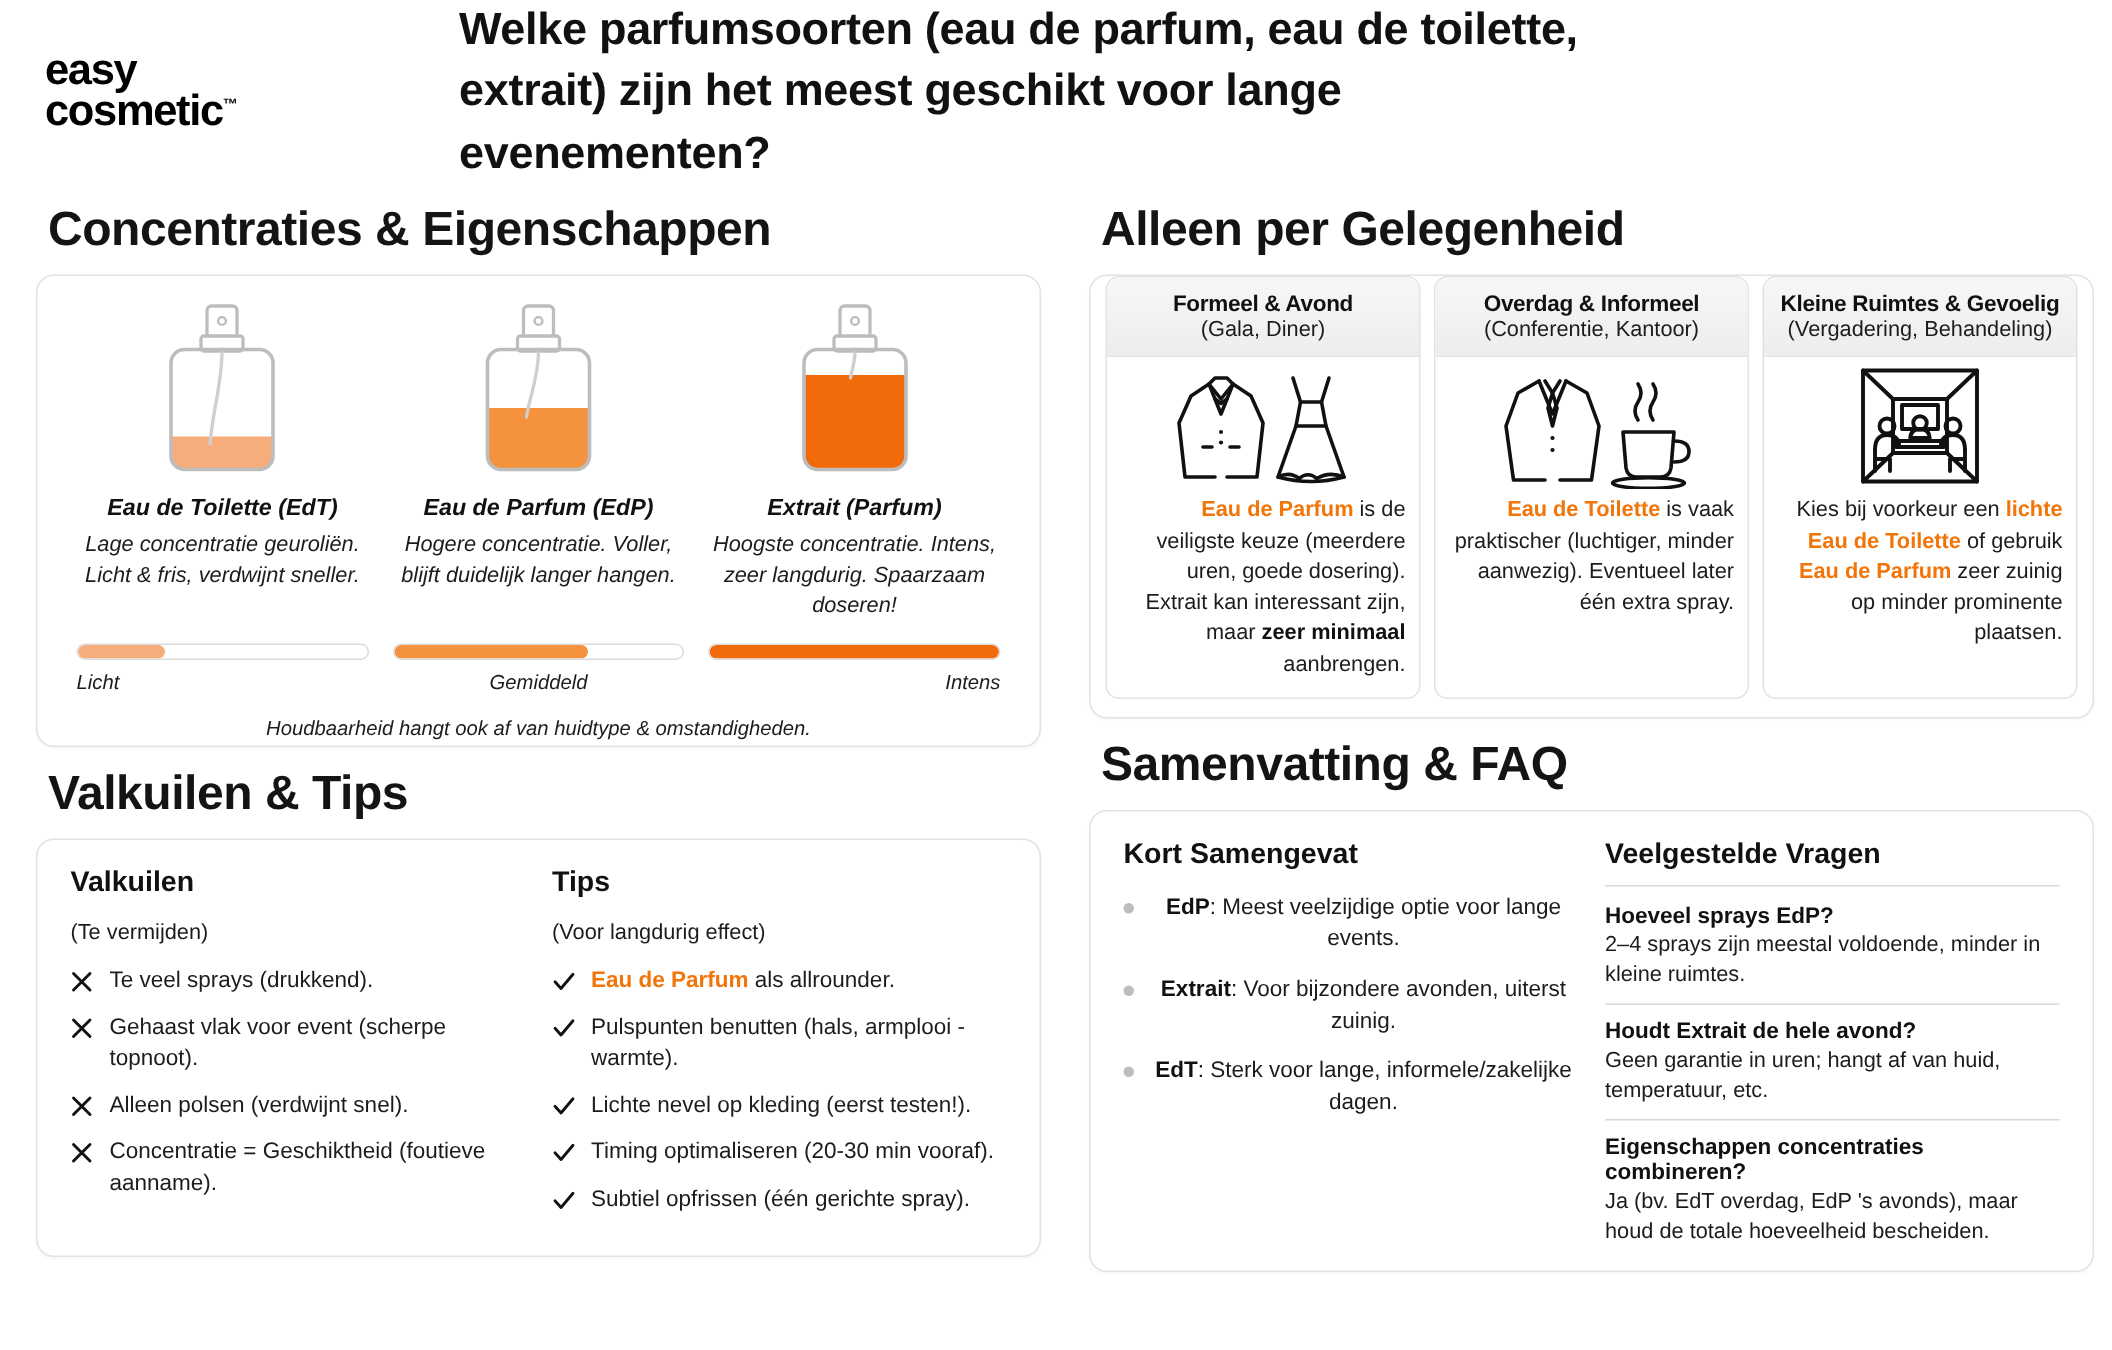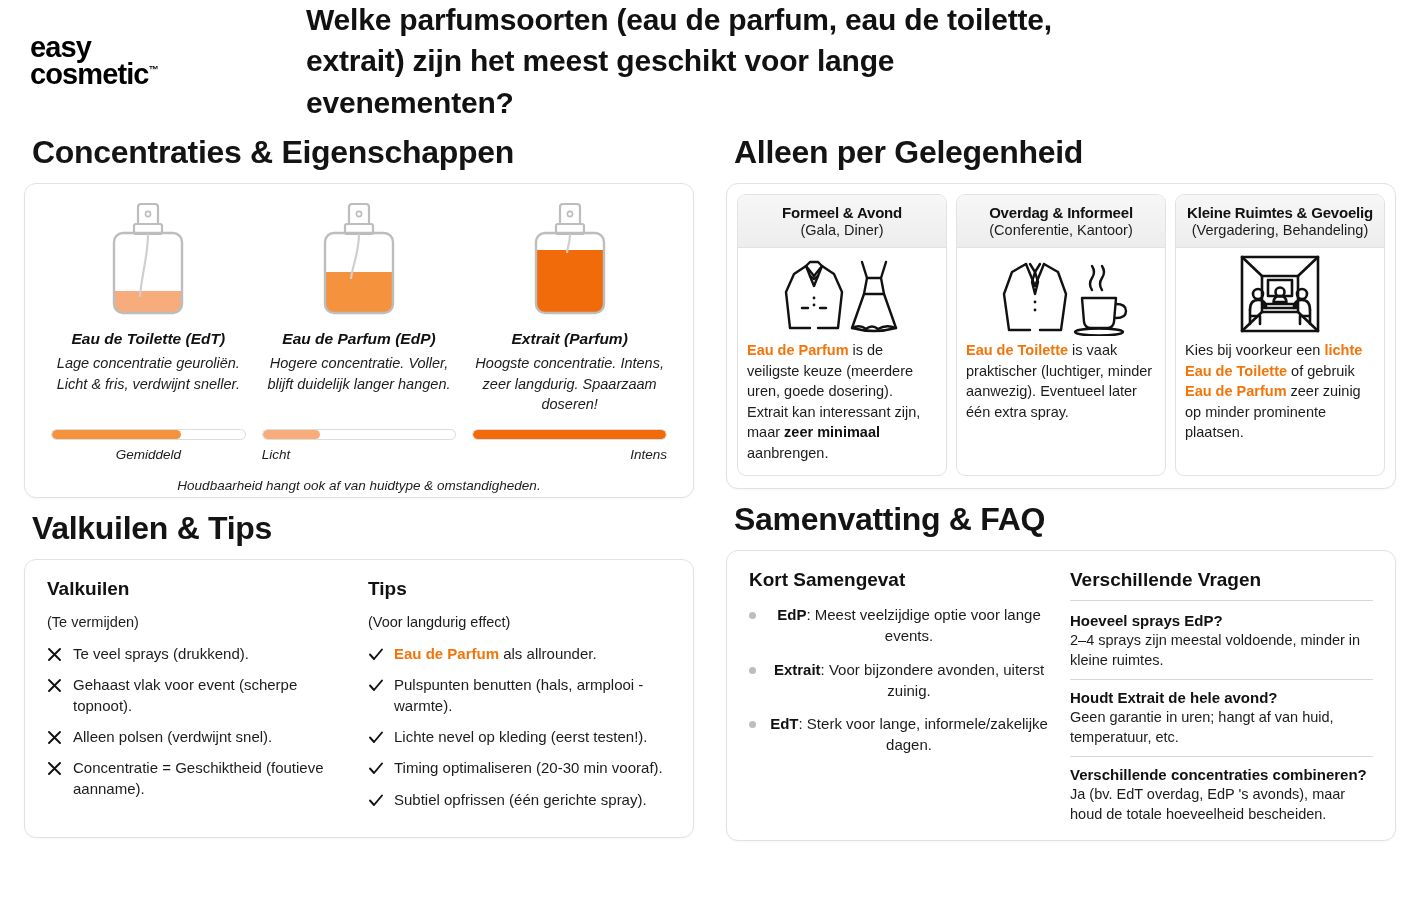--- a/index.html
+++ b/index.html
@@ -73,36 +73,36 @@
   .bar-label { font-size: 13.5px; margin-top: 7px; color: #1c1c1c; }
   .bl-left { text-align: left; }
   .bl-center { text-align: center; }
   .bl-right { text-align: right; }
   .conc-note {
     text-align: center; font-size: 13.5px; color: #1c1c1c;
     margin-top: 16px;
   }
 
   
-  .occ-card { padding: 10px 10px 12px; }
+  .occ-card { padding: 0 10px 12px; }
   .occ-row { display: grid; grid-template-columns: repeat(3,1fr); gap: 9px; }
   .occ {
     border: 1px solid #e2e2e2; border-radius: 9px; overflow: hidden;
     background: #fff; display: flex; flex-direction: column;
   }
   .occ-head {
     background: linear-gradient(#f7f7f7, #ededed);
     border-bottom: 1px solid #e2e2e2;
     padding: 9px 5px 9px; text-align: center;
   }
   .occ-h1 { font-size: 15px; font-weight: 700; color: #111; letter-spacing: -0.2px;}
   .occ-h2 { font-size: 14.5px; color: #1c1c1c; margin-top: 1px; }
   .occ-icon { height: 92px; display: flex; align-items: center; justify-content: center; }
   .occ-body {
-    font-size: 14.5px; line-height: 1.42; text-align: left;
+    font-size: 14.5px; line-height: 1.42; text-align: right;
     padding: 0 9px 12px; color: #1c1c1c; flex: 1;
   }
   .or { color: #F2750A; font-weight: 700; }
   .bd { font-weight: 700; color: #111; }
 
   
   .vt-card { padding: 18px 22px 16px; }
   .twocol { display: grid; grid-template-columns: 1fr 1fr; column-gap: 18px; }
   .sub-h { font-size: 19px; font-weight: 700; color: #111; }
   .sub-s { font-size: 14.5px; color: #1c1c1c; margin-top: 14px; }
@@ -199,29 +199,29 @@
               <rect x="14" y="33" width="68" height="80" rx="9" fill="none" stroke="#BDBDBD" stroke-width="2.4"></rect>
             </svg>
             <div class="bname">Extrait (Parfum)</div>
             <div class="bdesc">Hoogste concentratie. Intens, zeer langdurig. Spaarzaam doseren!</div>
           </div>
         </div>
 
         <div class="bars">
           <div class="barcell">
             <div class="bar-track">
-              <div class="bar-fill" style="width: 67%; background: rgb(245, 146, 62);"></div>
-            </div>
-            <div class="bar-label bl-center">Gemiddeld</div>
+              <div class="bar-fill" style="width: 30%; background: rgb(247, 172, 124);"></div>
+            </div>
+            <div class="bar-label bl-left">Licht</div>
           </div>
           <div class="barcell">
             <div class="bar-track">
-              <div class="bar-fill" style="width: 30%; background: rgb(247, 172, 124);"></div>
-            </div>
-            <div class="bar-label bl-left">Licht</div>
+              <div class="bar-fill" style="width: 67%; background: rgb(245, 146, 62);"></div>
+            </div>
+            <div class="bar-label bl-center">Gemiddeld</div>
           </div>
           <div class="barcell">
             <div class="bar-track">
               <div class="bar-fill" style="width: 100%; background: rgb(242, 107, 10);"></div>
             </div>
             <div class="bar-label bl-right">Intens</div>
           </div>
         </div>
 
         <div class="conc-note">Houdbaarheid hangt ook af van huidtype &amp; omstandigheden.</div>
@@ -430,35 +430,35 @@
                   <span><span class="bd">Extrait</span>: Voor bijzondere avonden, uiterst zuinig.</span>
                 </div>
                 <div class="bul">
                   <span class="dot"></span>
                   <span><span class="bd">EdT</span>: Sterk voor lange, informele/zakelijke dagen.</span>
                 </div>
               </div>
           </div>
 
           <div>
-            <div class="sub-h">Verschillende Vragen</div>
+            <div class="sub-h">Veelgestelde Vragen</div>
             <hr class="faq-head-rule">
             <div>
                 <div>
                   <div class="faq-q">Hoeveel sprays EdP?</div>
                   <div class="faq-a">2–4 sprays zijn meestal voldoende, minder in kleine ruimtes.</div>
                 </div>
                 <hr class="faq-rule">
                 <div>
                   <div class="faq-q">Houdt Extrait de hele avond?</div>
                   <div class="faq-a">Geen garantie in uren; hangt af van huid, temperatuur, etc.</div>
                 </div>
                 <hr class="faq-rule">
                 <div>
-                  <div class="faq-q">Verschillende concentraties combineren?</div>
+                  <div class="faq-q">Eigenschappen concentraties combineren?</div>
                   <div class="faq-a">Ja (bv. EdT overdag, EdP 's avonds), maar houd de totale hoeveelheid bescheiden.</div>
                 </div>
               </div>
           </div>
         </div>
       </div>
 
     </div>
   </div>
 </div>

